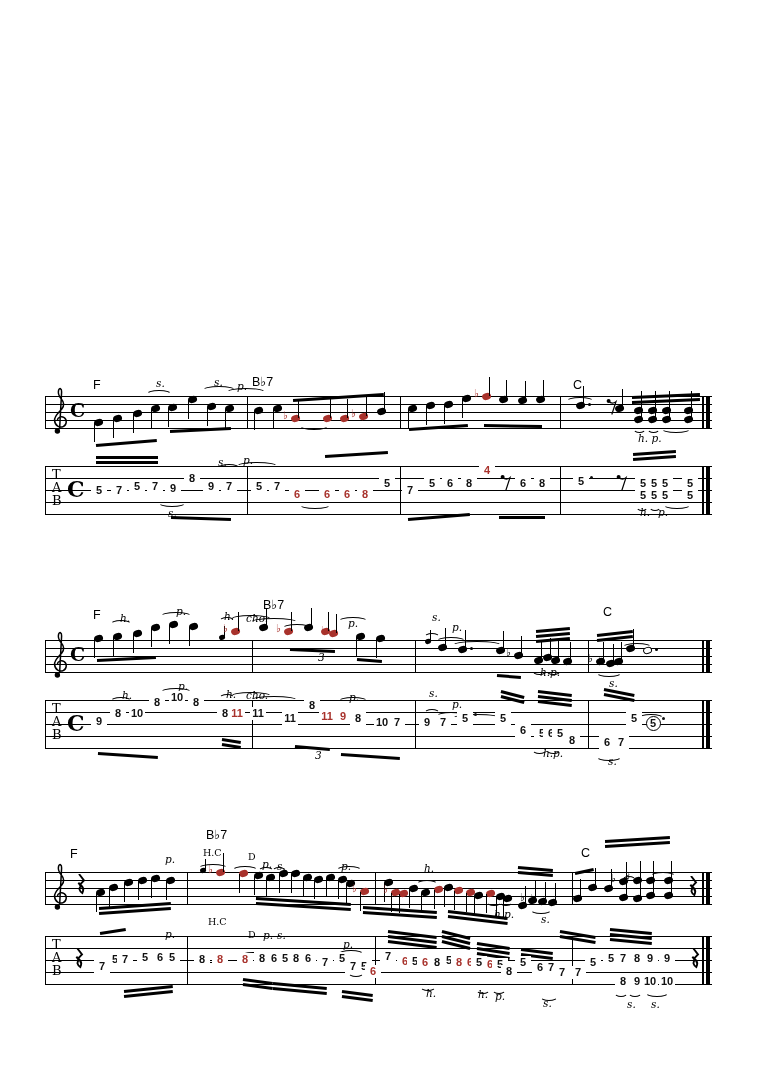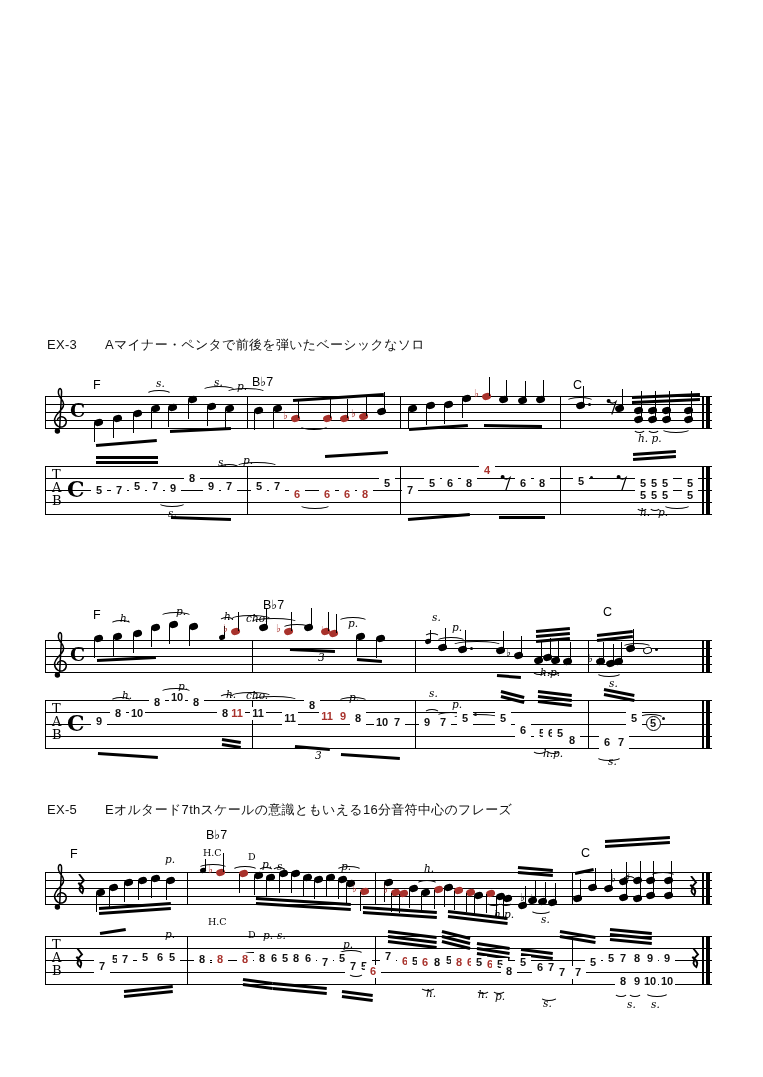--- a/index.html
+++ b/index.html
@@ -9,28 +9,20 @@
   .ex-label{display:inline-block;min-width:42px;}
   .ex-desc{margin-left:12px;}
   #overlay{position:absolute;left:0;top:0;width:763px;height:1077px;}
   #overlay div{position:absolute;}
   .glyph{white-space:nowrap;line-height:1;}
 </style>
 </head>
 <body>
 
 <div class="page">
-  <header class="ex-heading" style="top:336px">
-    <span class="ex-label">EX-3</span>
-    <span class="ex-desc">Aマイナー・ペンタで前後を弾いたベーシックなソロ</span>
-  </header>
-  <header class="ex-heading" style="top:801px">
-    <span class="ex-label">EX-5</span>
-    <span class="ex-desc">Eオルタード7thスケールの意識ともいえる16分音符中心のフレーズ</span>
-  </header>
   <div id="overlay">
       <div style="position: absolute; left: 45px; top: 396px; width: 667px; height: 1px; background: rgb(0, 0, 0);"></div>
       <div style="position: absolute; left: 45px; top: 466px; width: 667px; height: 1px; background: rgb(0, 0, 0);"></div>
       <div style="position: absolute; left: 45px; top: 404px; width: 667px; height: 1px; background: rgb(0, 0, 0);"></div>
       <div style="position: absolute; left: 45px; top: 478px; width: 667px; height: 1px; background: rgb(0, 0, 0);"></div>
       <div style="position: absolute; left: 45px; top: 412px; width: 667px; height: 1px; background: rgb(0, 0, 0);"></div>
       <div style="position: absolute; left: 45px; top: 490px; width: 667px; height: 1px; background: rgb(0, 0, 0);"></div>
       <div style="position: absolute; left: 45px; top: 420px; width: 667px; height: 1px; background: rgb(0, 0, 0);"></div>
       <div style="position: absolute; left: 45px; top: 502px; width: 667px; height: 1px; background: rgb(0, 0, 0);"></div>
       <div style="position: absolute; left: 45px; top: 428px; width: 667px; height: 1px; background: rgb(0, 0, 0);"></div>

